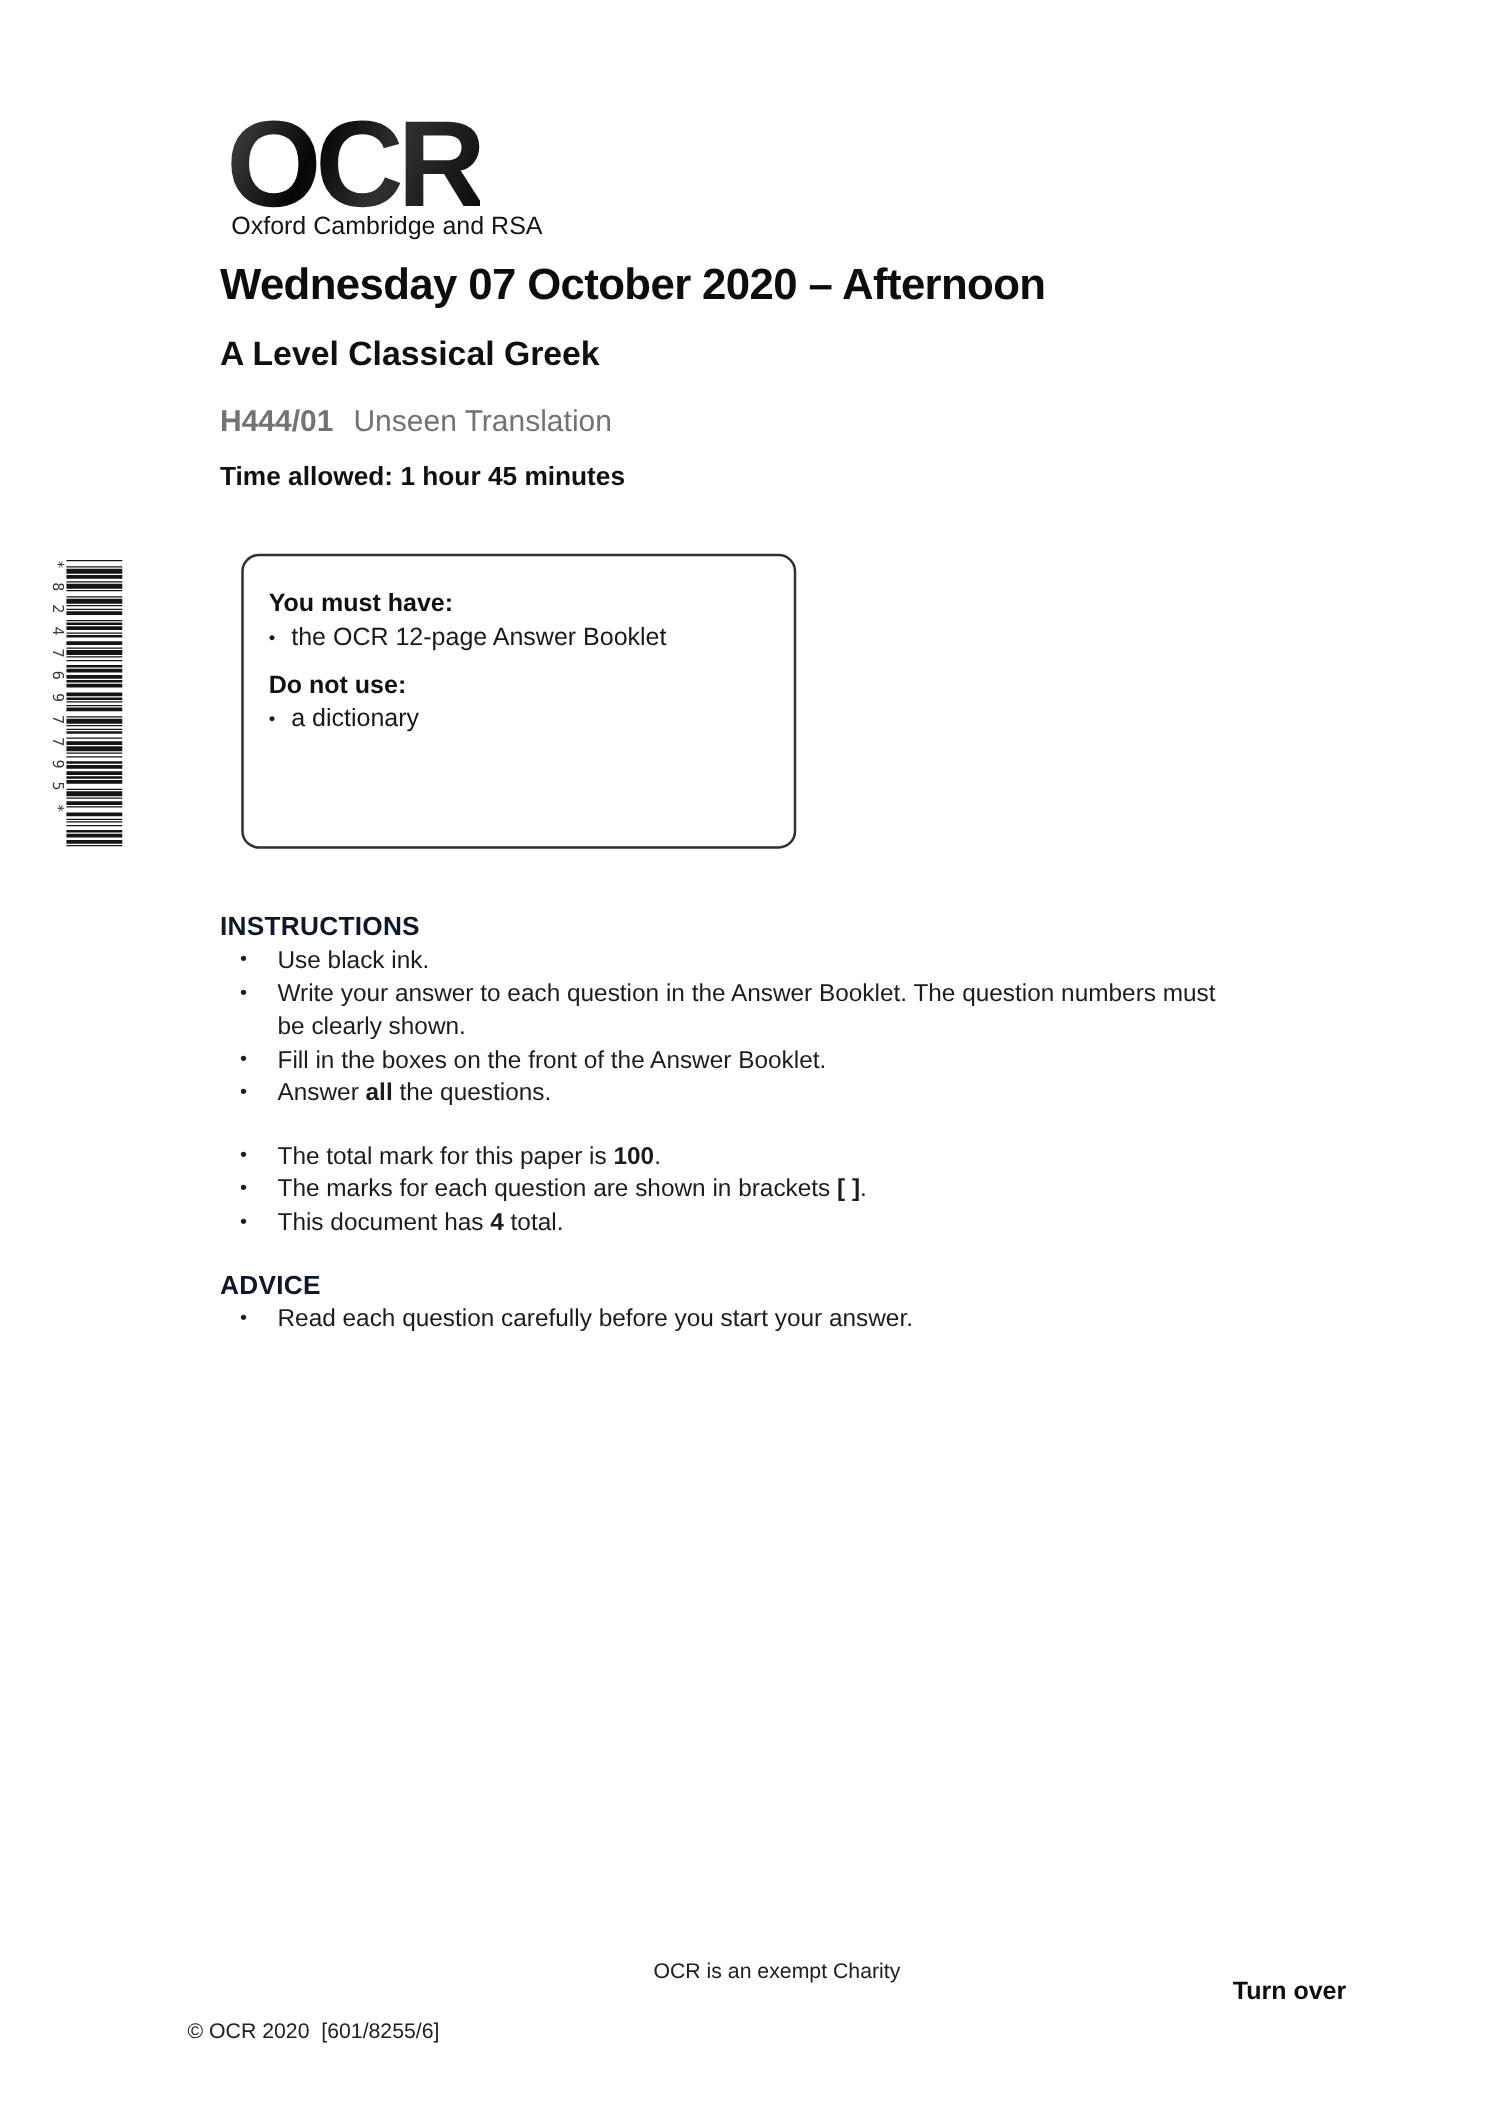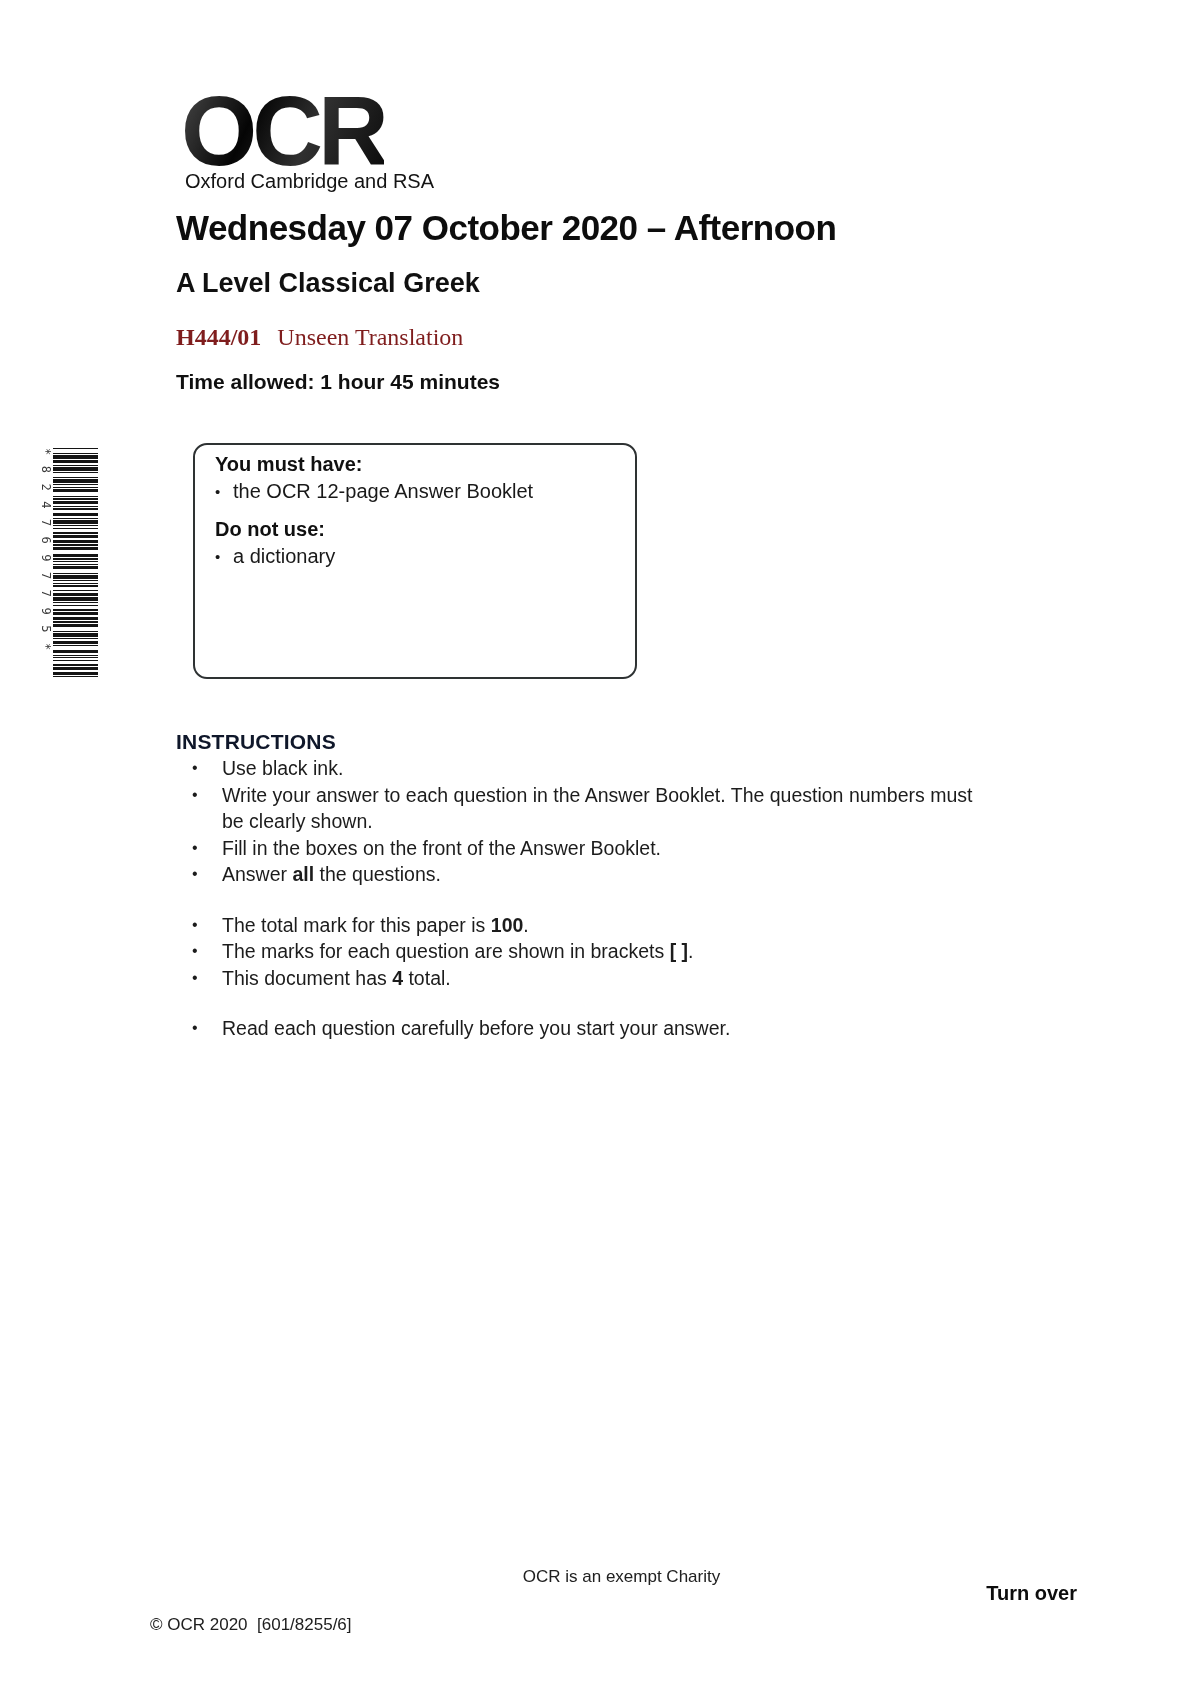--- a/index.html
+++ b/index.html
@@ -14,28 +14,28 @@
     position:absolute; left:181px; top:82px;
     font-size:98px; font-weight:bold; letter-spacing:-5px; line-height:1;
     background:linear-gradient(115deg,#4a4a4a 0%,#050505 35%,#303030 62%,#0a0a0a 100%);
     -webkit-background-clip:text; background-clip:text; color:transparent;
   }
   .tagline { position:absolute; left:185px; top:170px; font-size:20px; color:#141414; }
 
   
   .title    { position:absolute; left:176px; top:208px; font-size:35px; font-weight:bold; color:#0d0d0d; letter-spacing:-0.5px; }
   .subtitle { position:absolute; left:176px; top:268px; font-size:27px; font-weight:bold; color:#101010; }
-  .paper-line { position:absolute; left:176px; top:324px; font-size:24px; color:#7f1d1d;font-family:Liberation Serif, serif; }
+  .paper-line { position:absolute; left:176px; top:324px; font-size:24px; color:#737373; }
   .paper-code { font-weight:bold; margin-right:16px; }
   .time-allowed { position:absolute; left:176px; top:370px; font-size:21px; font-weight:bold; color:#101010; }
 
   
   .req-box {
     position:absolute; left:193px; top:443px; width:444px; height:236px;
-    border:2px solid #2e3233; border-radius:14px; padding:6px 20px;
+    border:2px solid #2e3233; border-radius:14px; padding:25px 20px;
   }
   .req-label { font-size:20px; font-weight:bold; line-height:27px; color:#101010; }
   .req-item  { display:flex; font-size:20px; line-height:27px; color:#191919; }
   .req-item .dot { flex:none; width:18px; font-size:15px; line-height:27px; }
   .req-group + .req-group { margin-top:11px; }
 
   
   .barcode { position:absolute; left:36px; top:448px; height:229px; display:flex; }
   .barcode-value {
     writing-mode:vertical-rl; height:231px; width:17px;
@@ -244,20 +244,21 @@
       <div class="bullet-row">
         <span class="bullet-glyph">•</span>
         <span class="bullet-text"><span>The marks for each question are shown in brackets </span><b>[ ]</b><span>.</span></span>
       </div>
       <div class="bullet-row">
         <span class="bullet-glyph">•</span>
         <span class="bullet-text"><span>This document has </span><b>4</b><span> total.</span></span>
       </div>
     </div>
     <div class="section">
+      <div class="section-heading">ADVICE</div>
       <div class="bullet-row">
         <span class="bullet-glyph">•</span>
         <span class="bullet-text"><span>Read each question carefully before you start your answer.</span></span>
       </div>
     </div>
   </div>
 
 <div class="foot-left">
   <div>© OCR 2020  [601/8255/6]</div>
   <div>198079/4  D</div>

